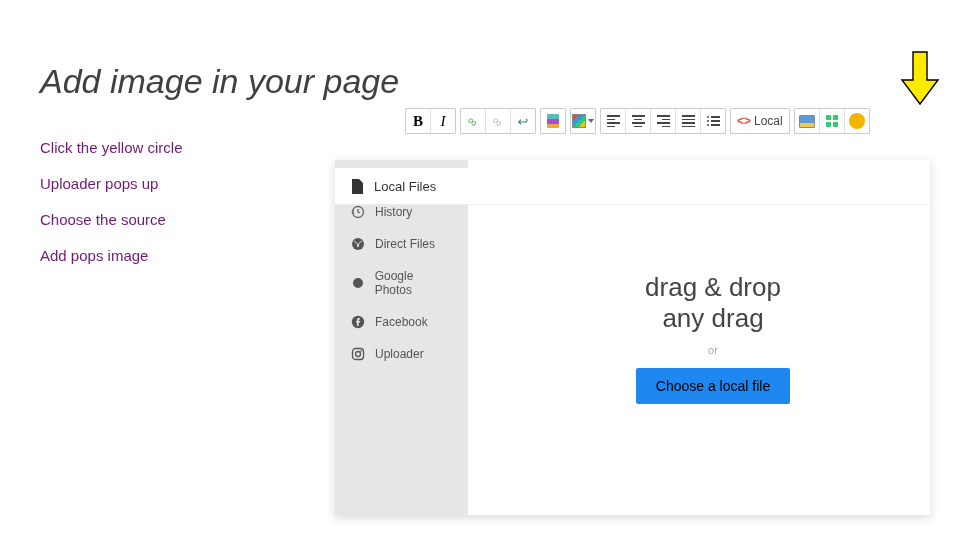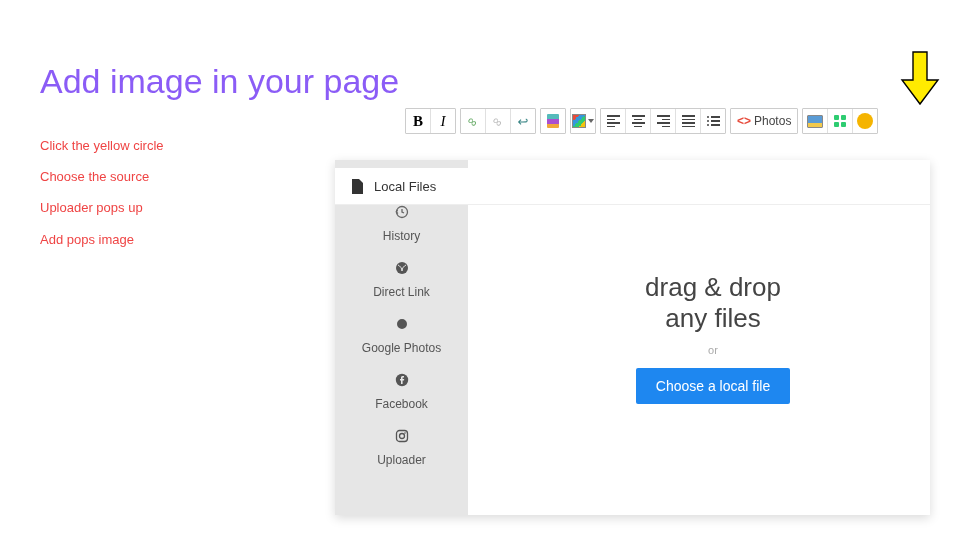--- a/index.html
+++ b/index.html
@@ -1,17 +1,17 @@
 <!DOCTYPE html>
 <html><head>
 <meta charset="utf-8">
 <style>
   html,body{margin:0;padding:0;width:960px;height:540px;background:#fff;font-family:Arial,Helvetica,sans-serif;color:#333;}
-  .title{position:absolute;left:40px;top:62px;font-size:34px;color:#8b5cf6;}
-  .steps{position:absolute;left:40px;top:130px;font-size:13px;line-height:2.4;color:#ef4444;}
+  .title{position:absolute;left:40px;top:62px;font-size:34px;color:#404040;font-style:italic;}
+  .steps{position:absolute;left:40px;top:130px;font-size:15px;line-height:2.4;color:#701a75;}
   .arrow{position:absolute;right:20px;top:50px;}
   .arrow svg{display:block;}
   
   .toolbar{position:absolute;left:405px;top:108px;display:flex;align-items:center;gap:4px;}
   .tgrp{display:flex;border:1px solid #ccc;border-radius:1px;background:#fff;}
   .tbtn{width:24px;height:24px;display:flex;align-items:center;justify-content:center;font-size:13px;color:#444;cursor:pointer;}
   .tbtn + .tbtn{border-left:1px solid #e0e0e0;}
   .tbtn.src{width:auto;padding:0 6px;gap:3px;font-size:12px;font-family:Arial;}
   .bold{font-weight:700;font-family:Georgia,serif;font-size:15px;color:#000;}
   .ital{font-style:italic;font-family:Georgia,serif;font-size:15px;color:#000;}
@@ -30,36 +30,36 @@
   .bul{display:flex;flex-direction:column;gap:2px;}
   .bl{display:flex;align-items:center;gap:2px;}
   .bl:before{content:"";width:2px;height:2px;background:#444;border-radius:50%;}
   .bl span{display:block;width:9px;height:1.5px;background:#444;}
   
   .uploader{position:absolute;left:335px;top:160px;width:595px;height:355px;background:#fff;box-shadow:0 3px 10px rgba(0,0,0,.15);display:flex;}
   .close{position:absolute;right:12px;top:10px;color:#888;font-size:18px;cursor:pointer;}
   .head{height:36px;padding:0 16px;display:flex;align-items:center;gap:10px;font-size:13px;color:#333;border-bottom:1px solid #eee;}
   .sidebar{width:133px;background:#e6e6e6;padding-top:36px;position:relative;}
   .sidebar .head{position:absolute;top:8px;left:0;right:-462px;background:#fff;}
-  .sitem{padding:9px 16px;display:flex;align-items:center;gap:10px;font-size:12px;color:#555;cursor:pointer;flex-direction:column;}
+  .sitem{padding:9px 16px;display:flex;align-items:center;gap:10px;font-size:12px;color:#555;cursor:pointer;}
   .main{flex:1;display:flex;flex-direction:column;align-items:center;justify-content:center;gap:6px;padding-left:28px;}
   .dd1{font-size:26px;color:#444;font-family:"Segoe UI",Arial;}
   .dd2{font-size:26px;color:#444;font-family:"Segoe UI",Arial;margin-top:-6px;}
   .or{font-size:11px;color:#aaa;margin:4px 17px 6px;}
-  .choose{background:#1e87f0;color:#ffffff;font-size:14px;padding:10px 20px;border:none;border-radius:2px;cursor:pointer;}
+  .choose{background:#1e87f0;color:#000000;font-size:14px;padding:10px 20px;border:none;border-radius:2px;cursor:pointer;}
 </style>
 </head>
 <body>
 
 <div class="title">Add image in your page</div>
 
 <div class="steps">
   <div>Click the yellow circle</div>
+  <div>Uploader pops up</div>
   <div>Choose the source</div>
-  <div>Uploader pops up</div>
   <div>Add pops image</div>
 </div>
 
 <div class="arrow">
   <svg width="40" height="56" viewBox="0 0 40 56">
       <path d="M13 2 H27 V30 H38 L20 54 L2 30 H13 Z" fill="#ffeb00" stroke="#000" stroke-width="1.4"></path>
     </svg>
 </div>
 
 <div class="toolbar">
@@ -132,21 +132,21 @@
           </span>
           <span class="bl">
             <span></span>
           </span>
         </span>
       </div>
   </div>
   <div class="tgrp">
     <div class="tbtn src">
         <span class="srcang">&lt;&gt;</span>
-        <span>Photos</span>
+        <span>Local</span>
       </div>
   </div>
   <div class="tgrp">
     <div class="tbtn">
         <span class="img-icn"></span>
       </div>
     <div class="tbtn">
         <span class="full">
           <span></span>
           <span></span>
@@ -176,21 +176,21 @@
           <path d="M7 4v3l2 1" stroke="#666" stroke-width="1.3" fill="none"></path>
           <path d="M1 7l1.5-2M1 7l2 1.5" stroke="#666" stroke-width="1.3"></path>
         </svg>
       <span>History</span>
     </div>
     <div class="sitem">
       <svg width="14" height="14">
           <circle cx="7" cy="7" r="6" fill="#555"></circle>
           <path d="M3 4c2 1 4 3 4 6M11 4c-2 1-4 3-4 6" stroke="#e6e6e6" stroke-width="1" fill="none"></path>
         </svg>
-      <span>Direct Link</span>
+      <span>Direct Files</span>
     </div>
     <div class="sitem">
       <svg width="14" height="14">
           <path d="M7 2a5 5 0 015 5H7zM7 12a5 5 0 01-5-5h5zM2 7a5 5 0 015-5v5zM12 7a5 5 0 01-5 5V7z" fill="#555"></path>
         </svg>
       <span>Google Photos</span>
     </div>
     <div class="sitem">
       <svg width="14" height="14">
           <circle cx="7" cy="7" r="6.2" fill="#555"></circle>
@@ -203,17 +203,17 @@
           <rect x="1.5" y="1.5" width="11" height="11" rx="3" fill="none" stroke="#555" stroke-width="1.3"></rect>
           <circle cx="7" cy="7" r="2.5" fill="none" stroke="#555" stroke-width="1.3"></circle>
           <circle cx="10" cy="4" r="0.8" fill="#555"></circle>
         </svg>
       <span>Uploader</span>
     </div>
   </div>
 
   <div class="main">
     <div class="dd1">drag &amp; drop</div>
-    <div class="dd2">any files</div>
+    <div class="dd2">any drag</div>
     <div class="or">or</div>
     <button class="choose">Choose a local file</button>
   </div>
 </div>
 
 </body></html>

